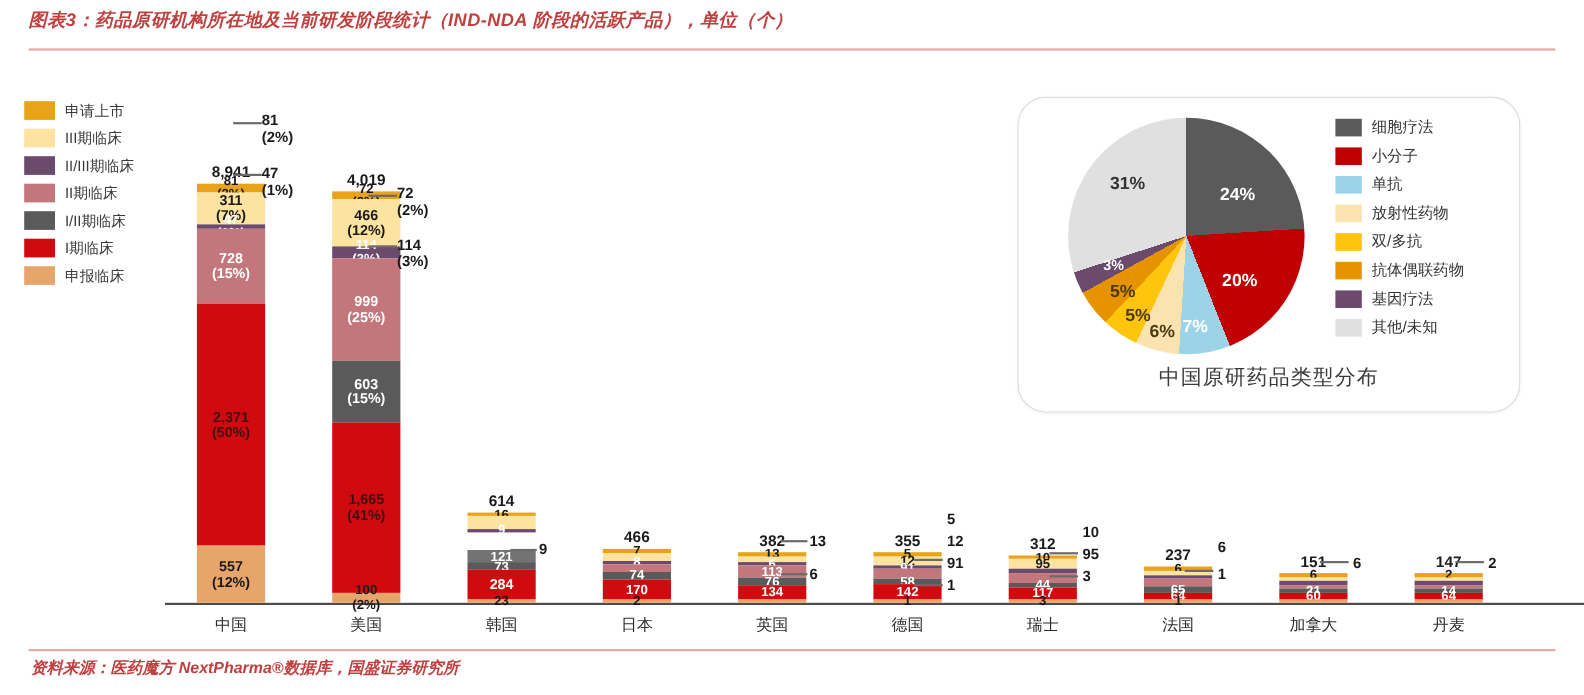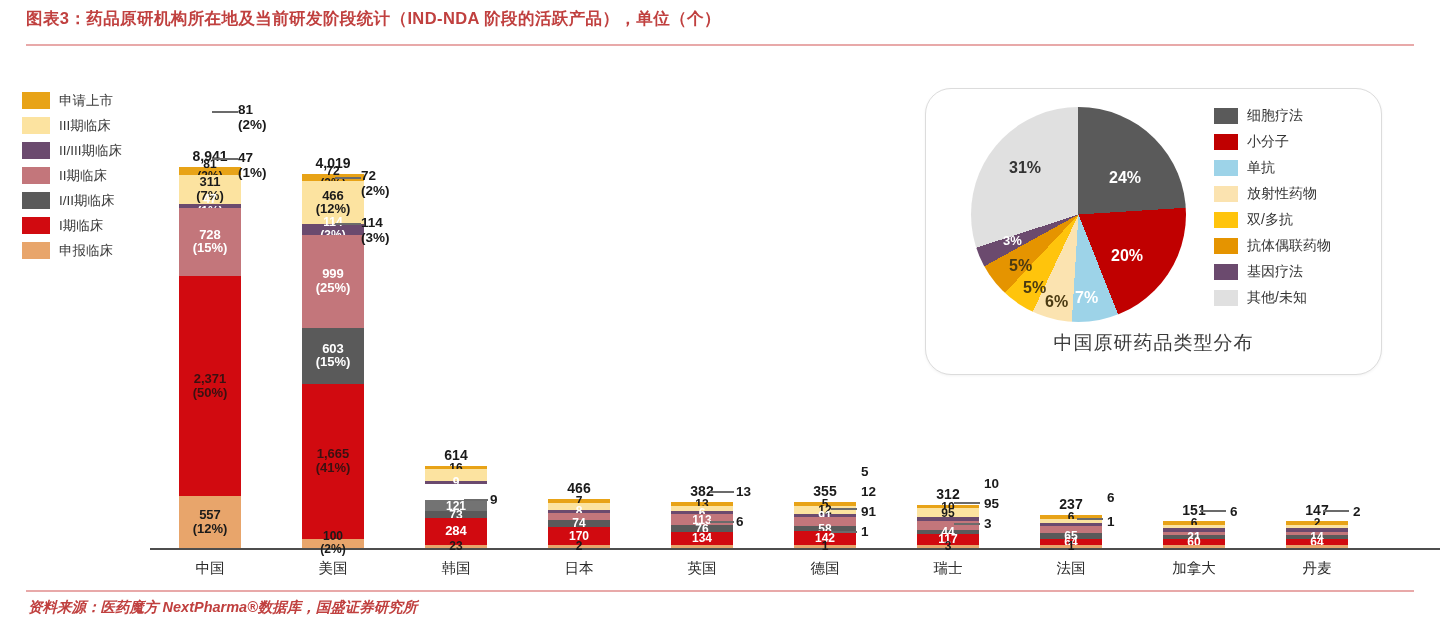--- a/index.html
+++ b/index.html
@@ -4,21 +4,21 @@
 <style>
   html,body{margin:0;padding:0;}
   body{
     width:1440px;height:632px;background:#ffffff;
     font-family:"Liberation Sans","DejaVu Sans",sans-serif;
     color:#222;overflow:hidden;position:relative;
   }
   
   .title{
     position:absolute;left:26px;top:8px;right:36px;
-    font-size:16.5px;font-weight:bold;
+    font-size:16.5px;font-weight:bold;font-style:italic;
     color:#c0403f;letter-spacing:.4px;white-space:nowrap;
   }
   .rule-top{position:absolute;left:26px;right:26px;top:44px;height:2px;background:#e8a9a9;}
   .rule-bottom{position:absolute;left:26px;right:26px;top:590px;height:2px;background:#e8a9a9;}
   .source{
     position:absolute;left:28px;top:598px;
     font-size:14.5px;font-style:italic;font-weight:bold;color:#c0403f;white-space:nowrap;
   }
   
   .bar-legend{position:absolute;left:22px;top:88px;}

